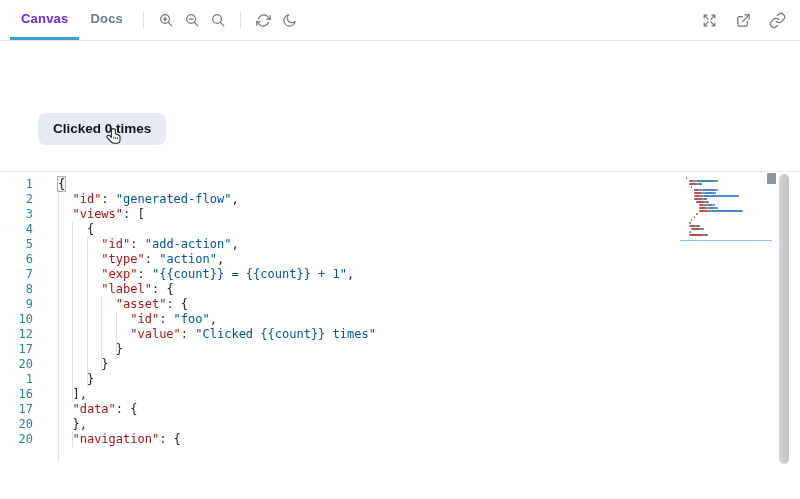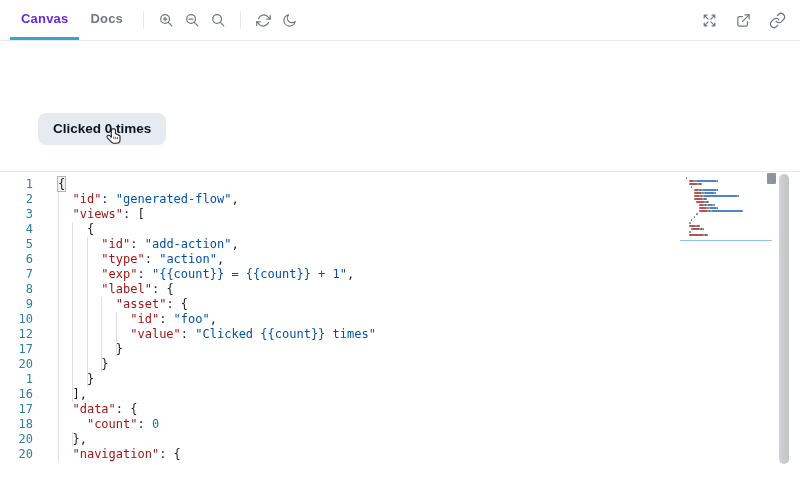--- a/index.html
+++ b/index.html
@@ -150,21 +150,20 @@
         <div class="cl"><span class="ln">7</span><span class="ct"><span class="tok-p">      </span><span class="tok-k">"exp"</span><span class="tok-p">: </span><span class="tok-s">"{{count}} = {{count}} + 1"</span><span class="tok-p">,</span></span></div>
         <div class="cl"><span class="ln">8</span><span class="ct"><span class="tok-p">      </span><span class="tok-k">"label"</span><span class="tok-p">: {</span></span></div>
         <div class="cl"><span class="ln">9</span><span class="ct"><span class="tok-p">        </span><span class="tok-k">"asset"</span><span class="tok-p">: {</span></span></div>
         <div class="cl"><span class="ln">10</span><span class="ct"><span class="tok-p">          </span><span class="tok-k">"id"</span><span class="tok-p">: </span><span class="tok-s">"foo"</span><span class="tok-p">,</span></span></div>
         <div class="cl"><span class="ln">12</span><span class="ct"><span class="tok-p">          </span><span class="tok-k">"value"</span><span class="tok-p">: </span><span class="tok-s">"Clicked {{count}} times"</span></span></div>
         <div class="cl"><span class="ln">17</span><span class="ct"><span class="tok-p">        }</span></span></div>
         <div class="cl"><span class="ln">20</span><span class="ct"><span class="tok-p">      }</span></span></div>
         <div class="cl"><span class="ln">1</span><span class="ct"><span class="tok-p">    }</span></span></div>
         <div class="cl"><span class="ln">16</span><span class="ct"><span class="tok-p">  ],</span></span></div>
         <div class="cl"><span class="ln">17</span><span class="ct"><span class="tok-p">  </span><span class="tok-k">"data"</span><span class="tok-p">: {</span></span></div>
-        <div class="cl"><span class="ln">18</span><span class="ct"><span class="tok-p">    </span><span class="tok-k">"count"</span><span class="tok-p">: </span><span class="tok-n">0</span></span></div>
         <div class="cl"><span class="ln">20</span><span class="ct"><span class="tok-p">  },</span></span></div>
         <div class="cl"><span class="ln">20</span><span class="ct"><span class="tok-p">  </span><span class="tok-k">"navigation"</span><span class="tok-p">: {</span></span></div>
       </div>
     <div id="guides">
         <div class="guide" style="left: 58px; top: 20px; height: 270px;"></div>
         <div class="guide" style="left: 72.44px; top: 50px; height: 180px;"></div>
         <div class="guide" style="left: 72.44px; top: 260px; height: 15px;"></div>
         <div class="guide" style="left: 86.88px; top: 65px; height: 150px;"></div>
         <div class="guide" style="left: 101.32px; top: 125px; height: 75px;"></div>
         <div class="guide" style="left: 115.76px; top: 140px; height: 45px;"></div>

